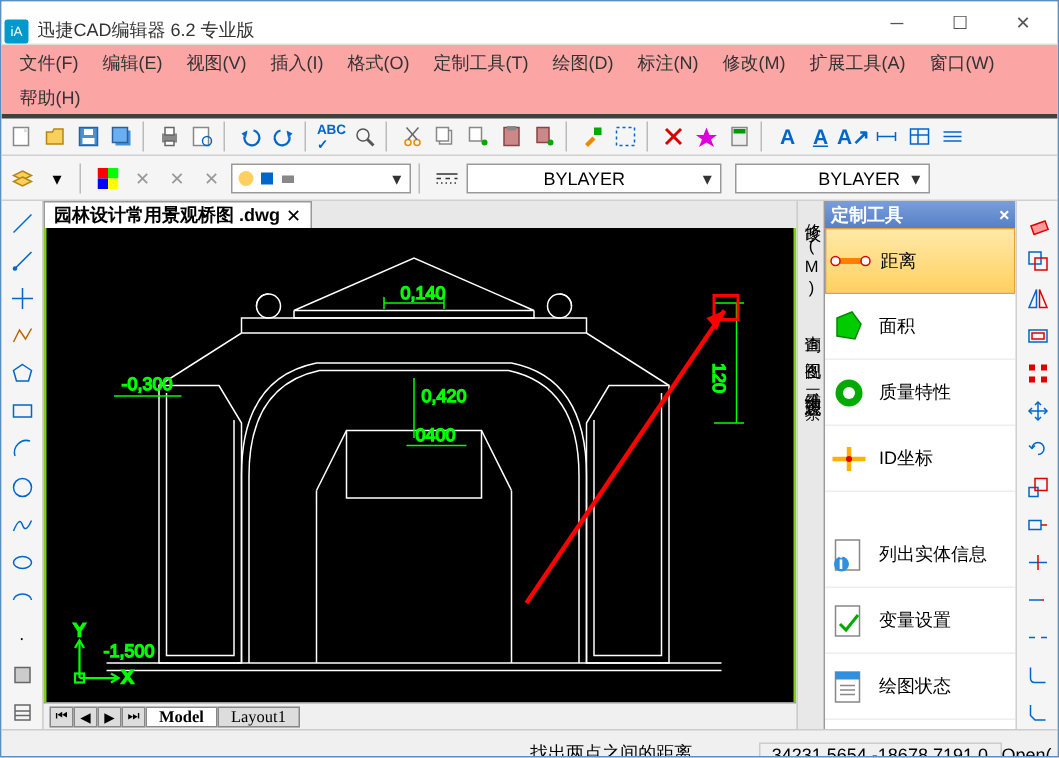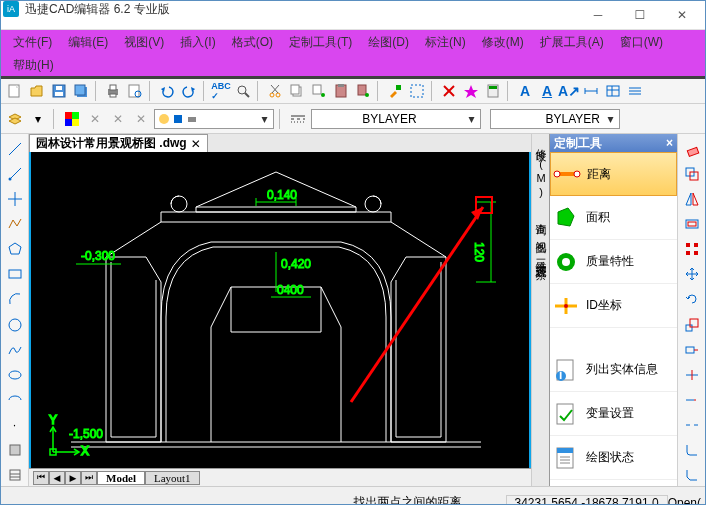--- a/index.html
+++ b/index.html
@@ -1,33 +1,33 @@
 <!DOCTYPE html>
 <html><head>
 <meta charset="utf-8">
 <style>
 * { margin: 0; padding: 0; box-sizing: border-box; font-family: "Microsoft YaHei", SimSun, sans-serif; font-size: 12px; }
 body { background: #fff; width: 706px; height: 505px; overflow: hidden; border: 1px solid #5a8fc0; }
-.titlebar { height: 29px; background: #fff; display: flex; align-items: flex-start; padding: 0 2px; border-bottom: 1px solid #e0e0e0; }
+.titlebar { height: 29px; background: #fff; display: flex; align-items: flex-end; padding: 0 2px; border-bottom: 1px solid #e0e0e0; }
 .titlebar .app-icon { width: 16px; height: 16px; background: #0099cc; color: #fff; font-size: 9px; display: flex; align-items: center; justify-content: center; margin-right: 6px; border-radius: 2px; }
 .titlebar .title { flex: 1; color: #333; }
 .titlebar .win-btns { display: flex; }
 .titlebar .win-btn { width: 42px; height: 28px; display: flex; align-items: center; justify-content: center; color: #555; }
-.menubar { height: 46px; background: #d946ef; padding: 2px 8px; display: flex; flex-wrap: wrap; align-items: center; gap: 2px 8px; }
+.menubar { height: 46px; background: #fca5a5; padding: 2px 8px; display: flex; flex-wrap: wrap; align-items: center; gap: 2px 8px; }
 .menubar span { color: #333; padding: 2px 4px; }
 .toolbar-row { height: 28px; background: #f5f5f5; border-top: 3px solid #404040; border-bottom: 1px solid #d0d0d0; display: flex; align-items: center; padding: 0 4px; gap: 2px; }
 .tb-btn { width: 20px; height: 20px; display: flex; align-items: center; justify-content: center; border: 1px solid transparent; }
 .tb-sep { width: 4px; height: 20px; border-left: 1px solid #bbb; margin: 0 2px; }
 .toolbar-row2 { height: 30px; background: #f5f5f5; border-bottom: 1px solid #d0d0d0; display: flex; align-items: center; padding: 0 4px; gap: 3px; }
 .combo { height: 20px; border: 1px solid #999; background: #fff; display: flex; align-items: center; padding: 0 2px; }
 .combo .dd { width: 13px; text-align: center; color: #333; }
 .main-area { display: flex; height: 352px; }
 .left-tb { width: 28px; background: #f5f5f5; border-right: 1px solid #d0d0d0; display: flex; flex-direction: column; align-items: center; padding-top: 4px; gap: 4px; }
 .left-tb .tb-btn { width: 22px; height: 22px; }
-.center { flex: 1; display: flex; flex-direction: column; background: #0ea5e9; }
+.center { flex: 1; display: flex; flex-direction: column; background: #84cc16; }
 .doc-tab { height: 18px; display: flex; background: #e8e8e8; }
 .doc-tab .tab { background: #fff; border: 1px solid #999; border-bottom: none; padding: 1px 6px; font-weight: bold; display: flex; align-items: center; gap: 4px; }
 .doc-tab .tab .x { color: #000; font-weight: normal; }
 .canvas-wrap { flex: 1; position: relative; background: #000; margin: 0 2px; overflow: hidden; }
 .canvas-wrap svg { position: absolute; top: 0; left: 0; }
 .layout-tabs { height: 18px; display: flex; align-items: center; background: #f0f0f0; border-top: 1px solid #999; padding-left: 4px; gap: 0; }
 .layout-tabs .nav { width: 16px; height: 14px; border: 1px solid #888; background: #ddd; display: flex; align-items: center; justify-content: center; font-size: 9px; }
 .layout-tabs .ltab { padding: 0 8px; border: 1px solid #888; background: #fff; font-family: Verdana; font-size: 11px; }
 .layout-tabs .ltab.inactive { background: #ddd; }
 .vert-tab { width: 18px; background: #e8e8e8; display: flex; flex-direction: column; align-items: center; padding-top: 6px; gap: 14px; border-left: 1px solid #ccc; }

